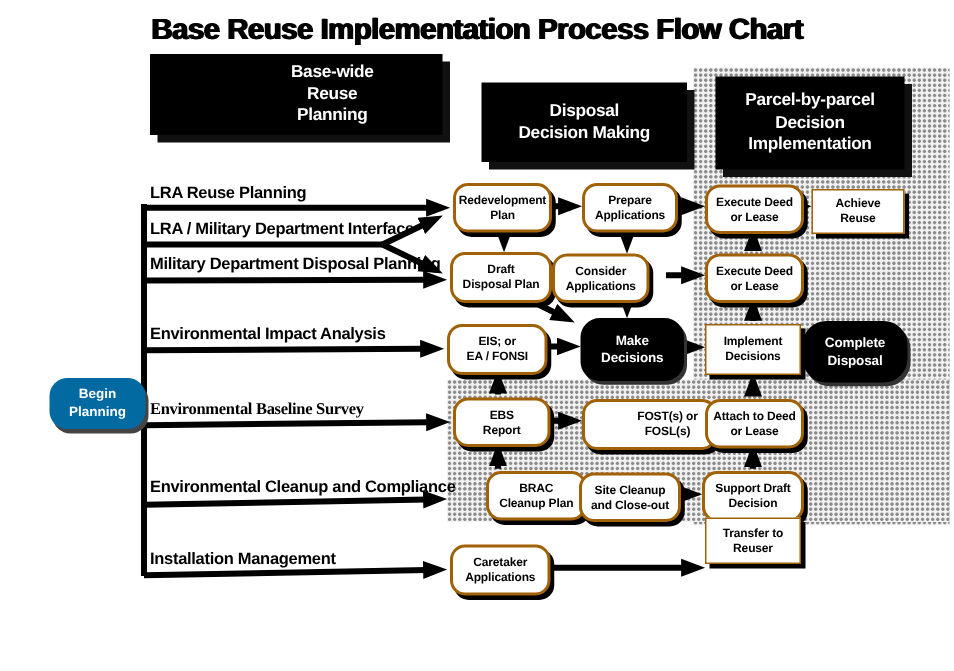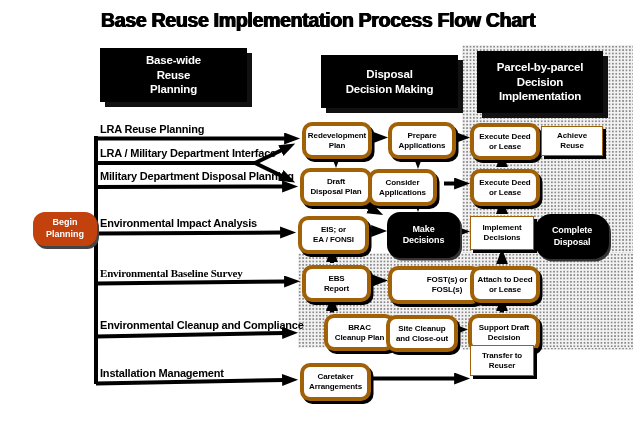--- a/index.html
+++ b/index.html
@@ -24,32 +24,33 @@
     display:flex; align-items:center; justify-content:center; text-align:center;
     font-size:11.5px; font-weight:bold; line-height:1.3;
     white-space:pre-line; box-shadow:5px 5px 0 #111;
     letter-spacing:-0.2px;
   }
   .row-label{
     position:absolute; font-size:11px; font-weight:bold; white-space:nowrap;
     letter-spacing:-0.2px;
   }
   .node{
-    position:absolute; background:#fff; border:4px solid #a16207; border-radius:10px;
+    position:absolute; background:#fff; border:2px solid #a16207; border-radius:10px;
     display:flex; align-items:center; justify-content:center; text-align:center;
     font-size:8px; font-weight:bold; line-height:1.25; white-space:pre-line;
     box-shadow:2.5px 3px 0 #000; z-index:3; letter-spacing:-0.1px;
   }
   .node.sq{ border-radius:0; border-width:1.5px; box-shadow:3px 3px 0 #000; }
   .node.dark{ background:#000; color:#fff; border-color:#000; box-shadow:2px 2.5px 0 #333; }
   #start-node{
-    position:absolute; background:#c2410c; color:#fff; border-radius:12px;
+    position:absolute; background:#0369a1; color:#fff; border-radius:12px;
     display:flex; align-items:center; justify-content:center; text-align:center;
     font-size:9px; font-weight:bold; line-height:1.3; white-space:pre-line; z-index:3;
     box-shadow:2px 3px 0 #444;
+    margin-top:40px;
   }
   svg.arrows{ position:absolute; left:0; top:0; z-index:2; pointer-events:none; }
   svg.arrows line{ stroke:#000; }
 </style>
 </head>
 <body>
 
 <div id="stage">
 
   <div class="halftone" style="left:462px; top:45px; width:171px; height:305px;"></div>
@@ -106,21 +107,21 @@
       <line x1="332" y1="312.5" x2="332" y2="308.5" stroke-width="4" marker-end="url(#ah)"></line>
       <line x1="502" y1="312.5" x2="502" y2="309" stroke-width="4" marker-end="url(#ah)"></line>
       <line x1="502" y1="264" x2="502" y2="262" stroke-width="4" marker-end="url(#ah)"></line>
       <line x1="502" y1="214" x2="502" y2="211.5" stroke-width="4" marker-end="url(#ah)"></line>
       <line x1="502" y1="167" x2="502" y2="165" stroke-width="4" marker-end="url(#ah)"></line>
     </g>
   </svg>
 
   <div id="page-title">Base Reuse Implementation Process Flow Chart</div>
 
-  <div class="lane-header" style="left:100px; top:48px; width:147px; height:54px;">Base-wide
+  <div class="lane-header" style="left:100px; top:36px; width:147px; height:54px;padding-left:48px;">Base-wide
 Reuse
 Planning</div>
   <div class="lane-header" style="left:321px; top:55px; width:137px; height:53px;">Disposal
 Decision Making</div>
   <div class="lane-header" style="left:477px; top:51px; width:126px; height:62px;">Parcel-by-parcel
 Decision
 Implementation</div>
 
   <div id="start-node" style="left:33px; top:212px; width:64px; height:34px;">Begin
 Planning</div>
@@ -137,21 +138,21 @@
 Plan</div>
   <div class="node" style="left:300px; top:168px; width:64px; height:30px;">Draft
 Disposal Plan</div>
   <div class="node" style="left:298px; top:216px; width:63px; height:30px;">EIS; or
 EA / FONSI</div>
   <div class="node" style="left:302px; top:265px; width:61px; height:29px;">EBS
 Report</div>
   <div class="node" style="left:300px; top:314px; width:63px; height:29px;margin-left:24px;">BRAC
 Cleanup Plan</div>
   <div class="node" style="left:300px; top:363px; width:63px; height:30px;">Caretaker
-Arrangements</div>
+Applications</div>
 
   <div class="node" style="left:388px; top:122px; width:60px; height:29px;">Prepare
 Applications</div>
   <div class="node" style="left:368px; top:169px; width:61px; height:29px;">Consider
 Applications</div>
   <div class="node dark" style="left:387px; top:212px; width:65px; height:38px; border-radius:13px; font-size:9px;">Make
 Decisions</div>
   <div class="node" style="left:388px; top:266px; width:62px; height:30px;padding-left:24px;">FOST(s) or
 FOSL(s)</div>
   <div class="node" style="left:386px; top:315px; width:64px; height:29px;">Site Cleanup

